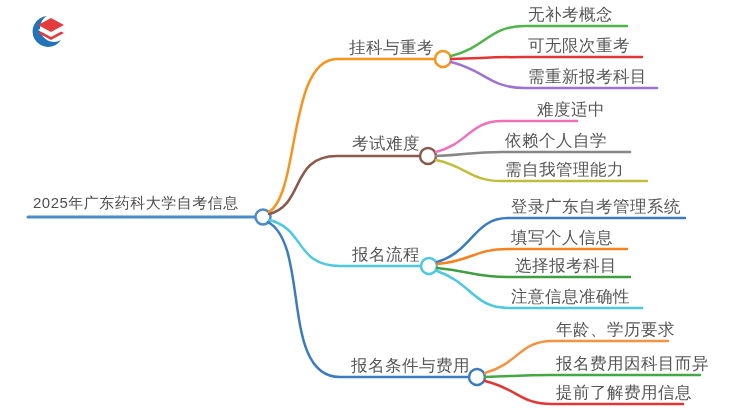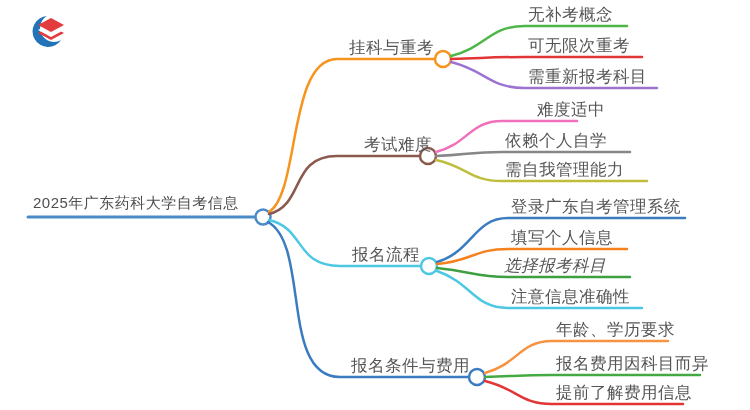--- a/index.html
+++ b/index.html
@@ -78,29 +78,29 @@
     </svg>
   </div>
 
   <div class="lbl root" style="left:33px;top:194px;">2025年广东药科大学自考信息</div>
 
   <div class="lbl" style="left:349px;top:38px;">挂科与重考</div>
   <div class="lbl" style="left:528px;top:5px;">无补考概念</div>
   <div class="lbl" style="left:528px;top:36px;">可无限次重考</div>
   <div class="lbl" style="left:528px;top:67px;">需重新报考科目</div>
 
-  <div class="lbl" style="left:364px;top:135px;">考试难度</div>
+  <div class="lbl" style="left:352px;top:135px;font-family:Liberation Mono, monospace;">考试难度</div>
   <div class="lbl" style="left:505px;top:100px;margin-left:32px;">难度适中</div>
   <div class="lbl" style="left:505px;top:131px;">依赖个人自学</div>
   <div class="lbl" style="left:352px;top:245px;">报名流程</div>
 
   <div class="lbl" style="left:505px;top:160px;">需自我管理能力</div>
   <div class="lbl" style="left:511px;top:197px;">登录广东自考管理系统</div>
   <div class="lbl" style="left:511px;top:228px;">填写个人信息</div>
-  <div class="lbl" style="left:504px;top:256px;font-style:italic;">选择报考科目</div>
+  <div class="lbl" style="left:515px;top:256px;">选择报考科目</div>
   <div class="lbl" style="left:351px;top:356px;">报名条件与费用</div>
 
   <div class="lbl" style="left:511px;top:287px;">注意信息准确性</div>
   <div class="lbl" style="left:556px;top:320px;">年龄、学历要求</div>
   <div class="lbl" style="left:556px;top:354px;">报名费用因科目而异</div>
   <div class="lbl" style="left:556px;top:383px;">提前了解费用信息</div>
 
 </div>
 
 </body></html>

